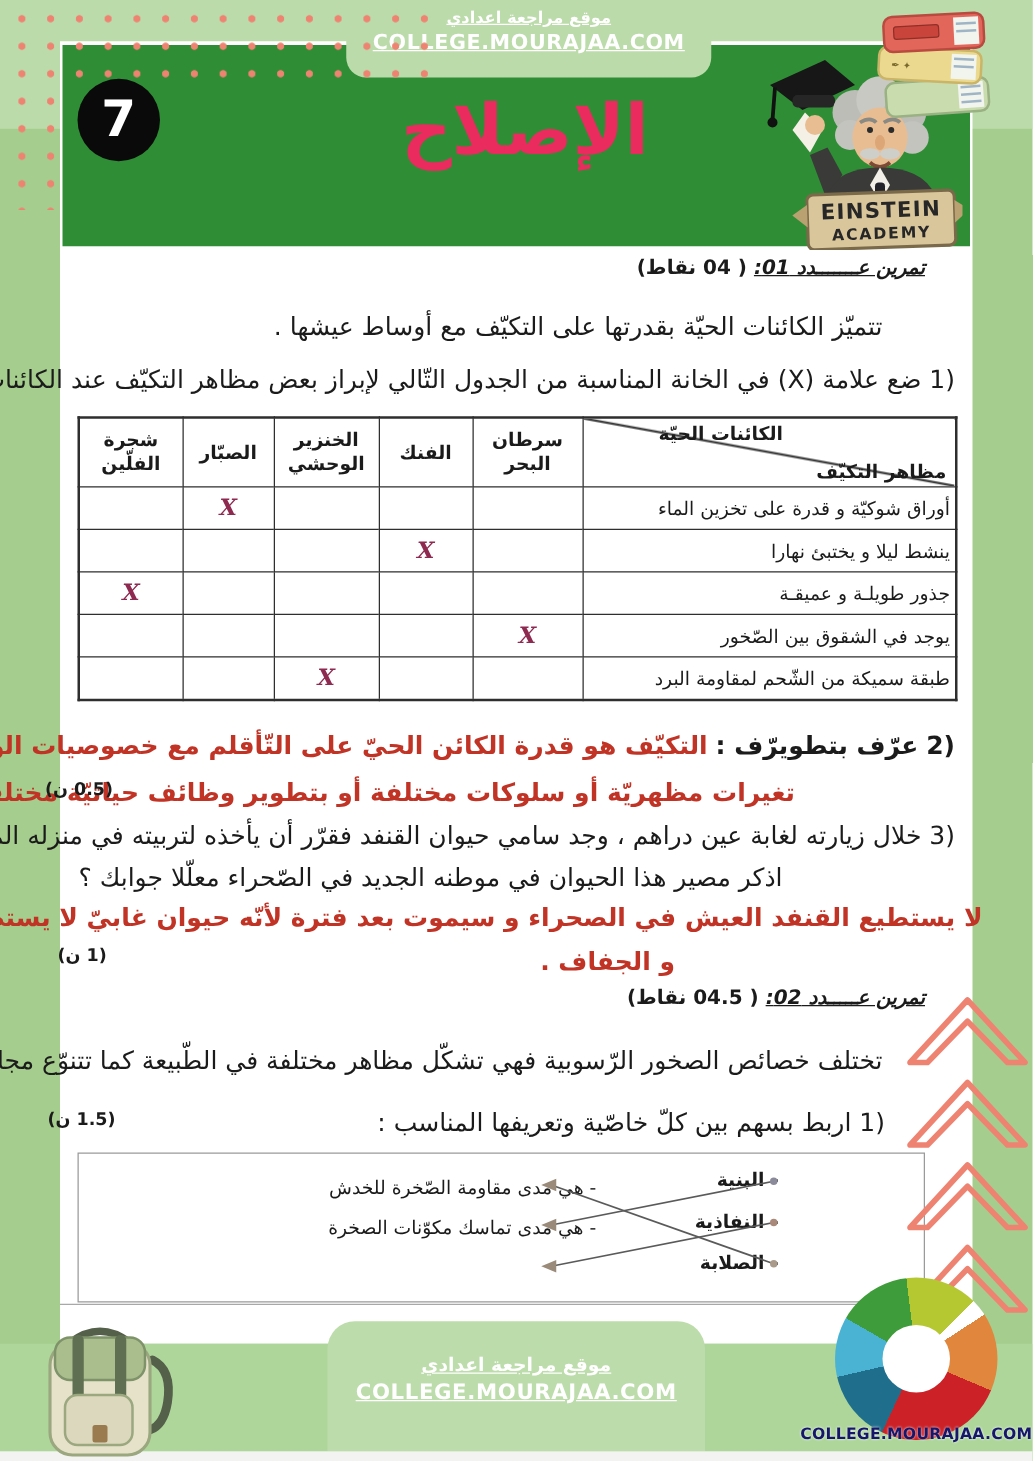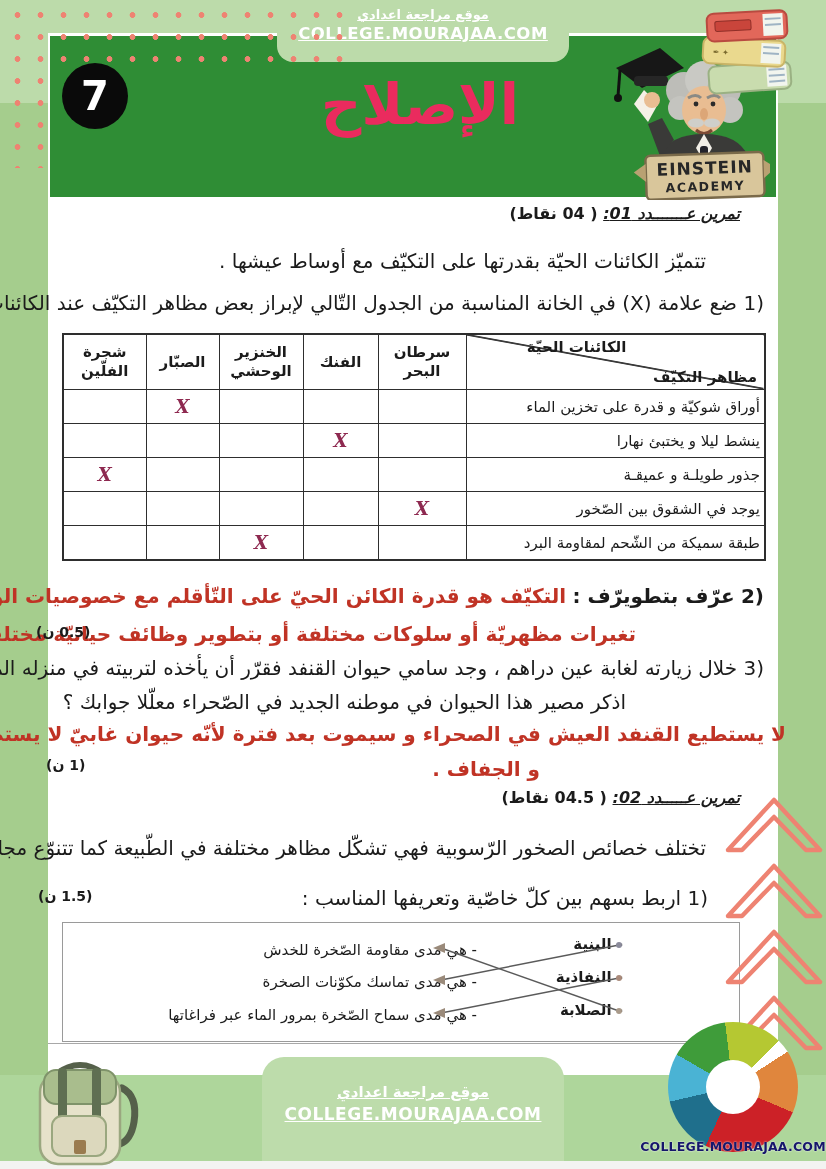--- a/index.html
+++ b/index.html
@@ -282,21 +282,20 @@
 </div>
 <div class="abs pts" style="left:38px;top:888px;">(1.5 ن)</div>
 
 <div class="abs match-box">
   <div class="prop" style="right:116px;top:12px;">- البنية</div>
   <div class="prop" style="right:116px;top:45px;">- النفاذية</div>
   <div class="prop" style="right:116px;top:78px;">- الصلابة</div>
 
   <div class="defn" style="right:262px;top:18px;">-  هي مدى مقاومة الصّخرة للخدش</div>
   <div class="defn" style="right:262px;top:50px;">- هي مدى تماسك مكوّنات  الصخرة</div>
-  <div class="defn" style="right:262px;top:83px;">- هي مدى سماح الصّخرة بمرور الماء عبر فراغاتها</div>
 
   <svg class="match-svg" width="676" height="118" viewBox="0 0 676 118">
 
     <line x1="556" y1="22" x2="378" y2="57" stroke="#5a5a5a" stroke-width="1.4"></line>
     <circle cx="556" cy="22" r="3" fill="#8a8a9a"></circle>
     <polygon points="370,57 382,52 382,62" fill="#9a8a7a"></polygon>
 
     <line x1="556" y1="55" x2="378" y2="90" stroke="#5a5a5a" stroke-width="1.4"></line>
     <circle cx="556" cy="55" r="3" fill="#a98a7a"></circle>
     <polygon points="370,90 382,85 382,95" fill="#9a8a7a"></polygon>

